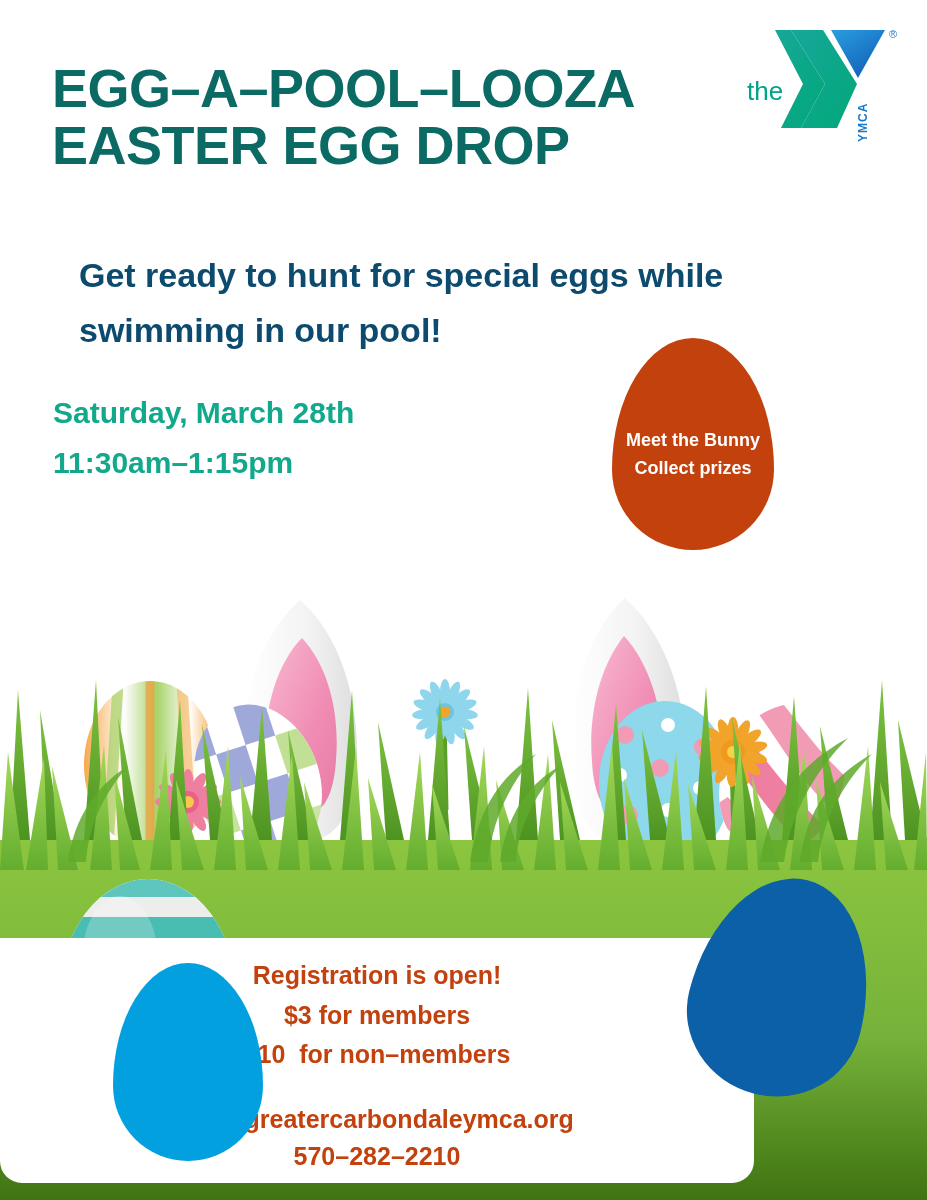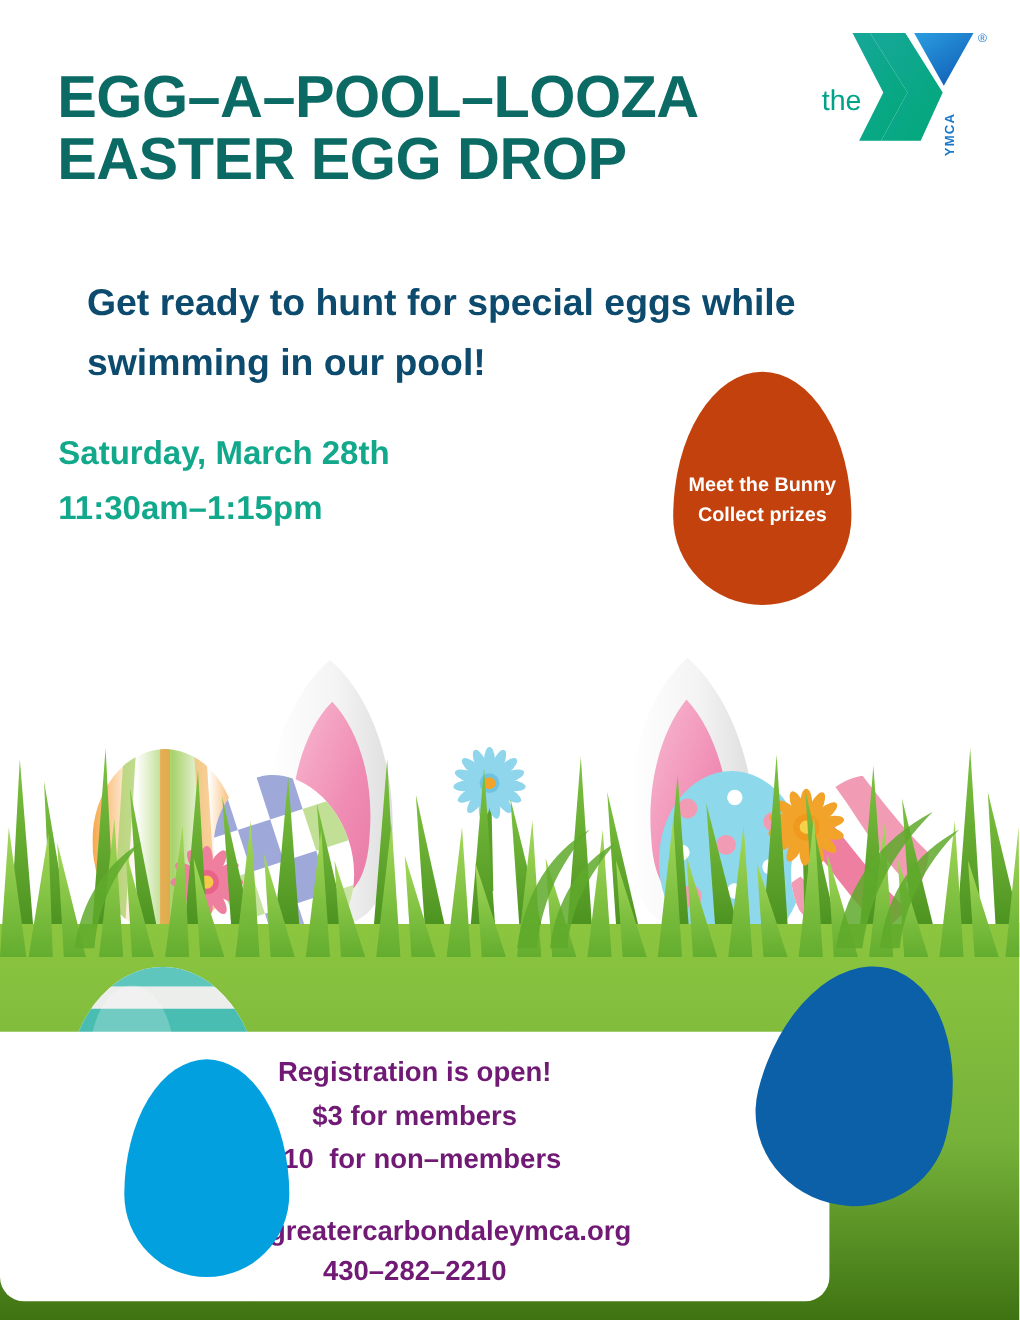--- a/index.html
+++ b/index.html
@@ -112,21 +112,21 @@
     left: 0;
     top: 0;
     width: 754px;
     height: 245px;
     display: flex;
     flex-direction: column;
     align-items: center;
     justify-content: flex-start;
     padding-top: 18px;
     box-sizing: border-box;
-    color: #701a75;
+    color: #c2410c;
     font-weight: bold;
   }
   .card-line {
     font-size: 25px;
     line-height: 1.58;
     text-align: center;
     white-space: pre;
   }
   .card-gap { height: 26px; }
   .card-url {
@@ -486,20 +486,20 @@
     </svg>
   </div>
 
   <div class="info-card">
     <div class="card-text">
       <div class="card-line">Registration is open!</div>
       <div class="card-line">$3 for members</div>
       <div class="card-line">$10  for non–members</div>
       <div class="card-gap"></div>
       <div class="card-url">www.greatercarbondaleymca.org</div>
-      <div class="card-phone">430–282–2210</div>
+      <div class="card-phone">570–282–2210</div>
     </div>
   </div>
 
   <div class="egg-blue-left"></div>
   <div class="egg-blue-right"></div>
 
 </div>
 
 </body></html>

